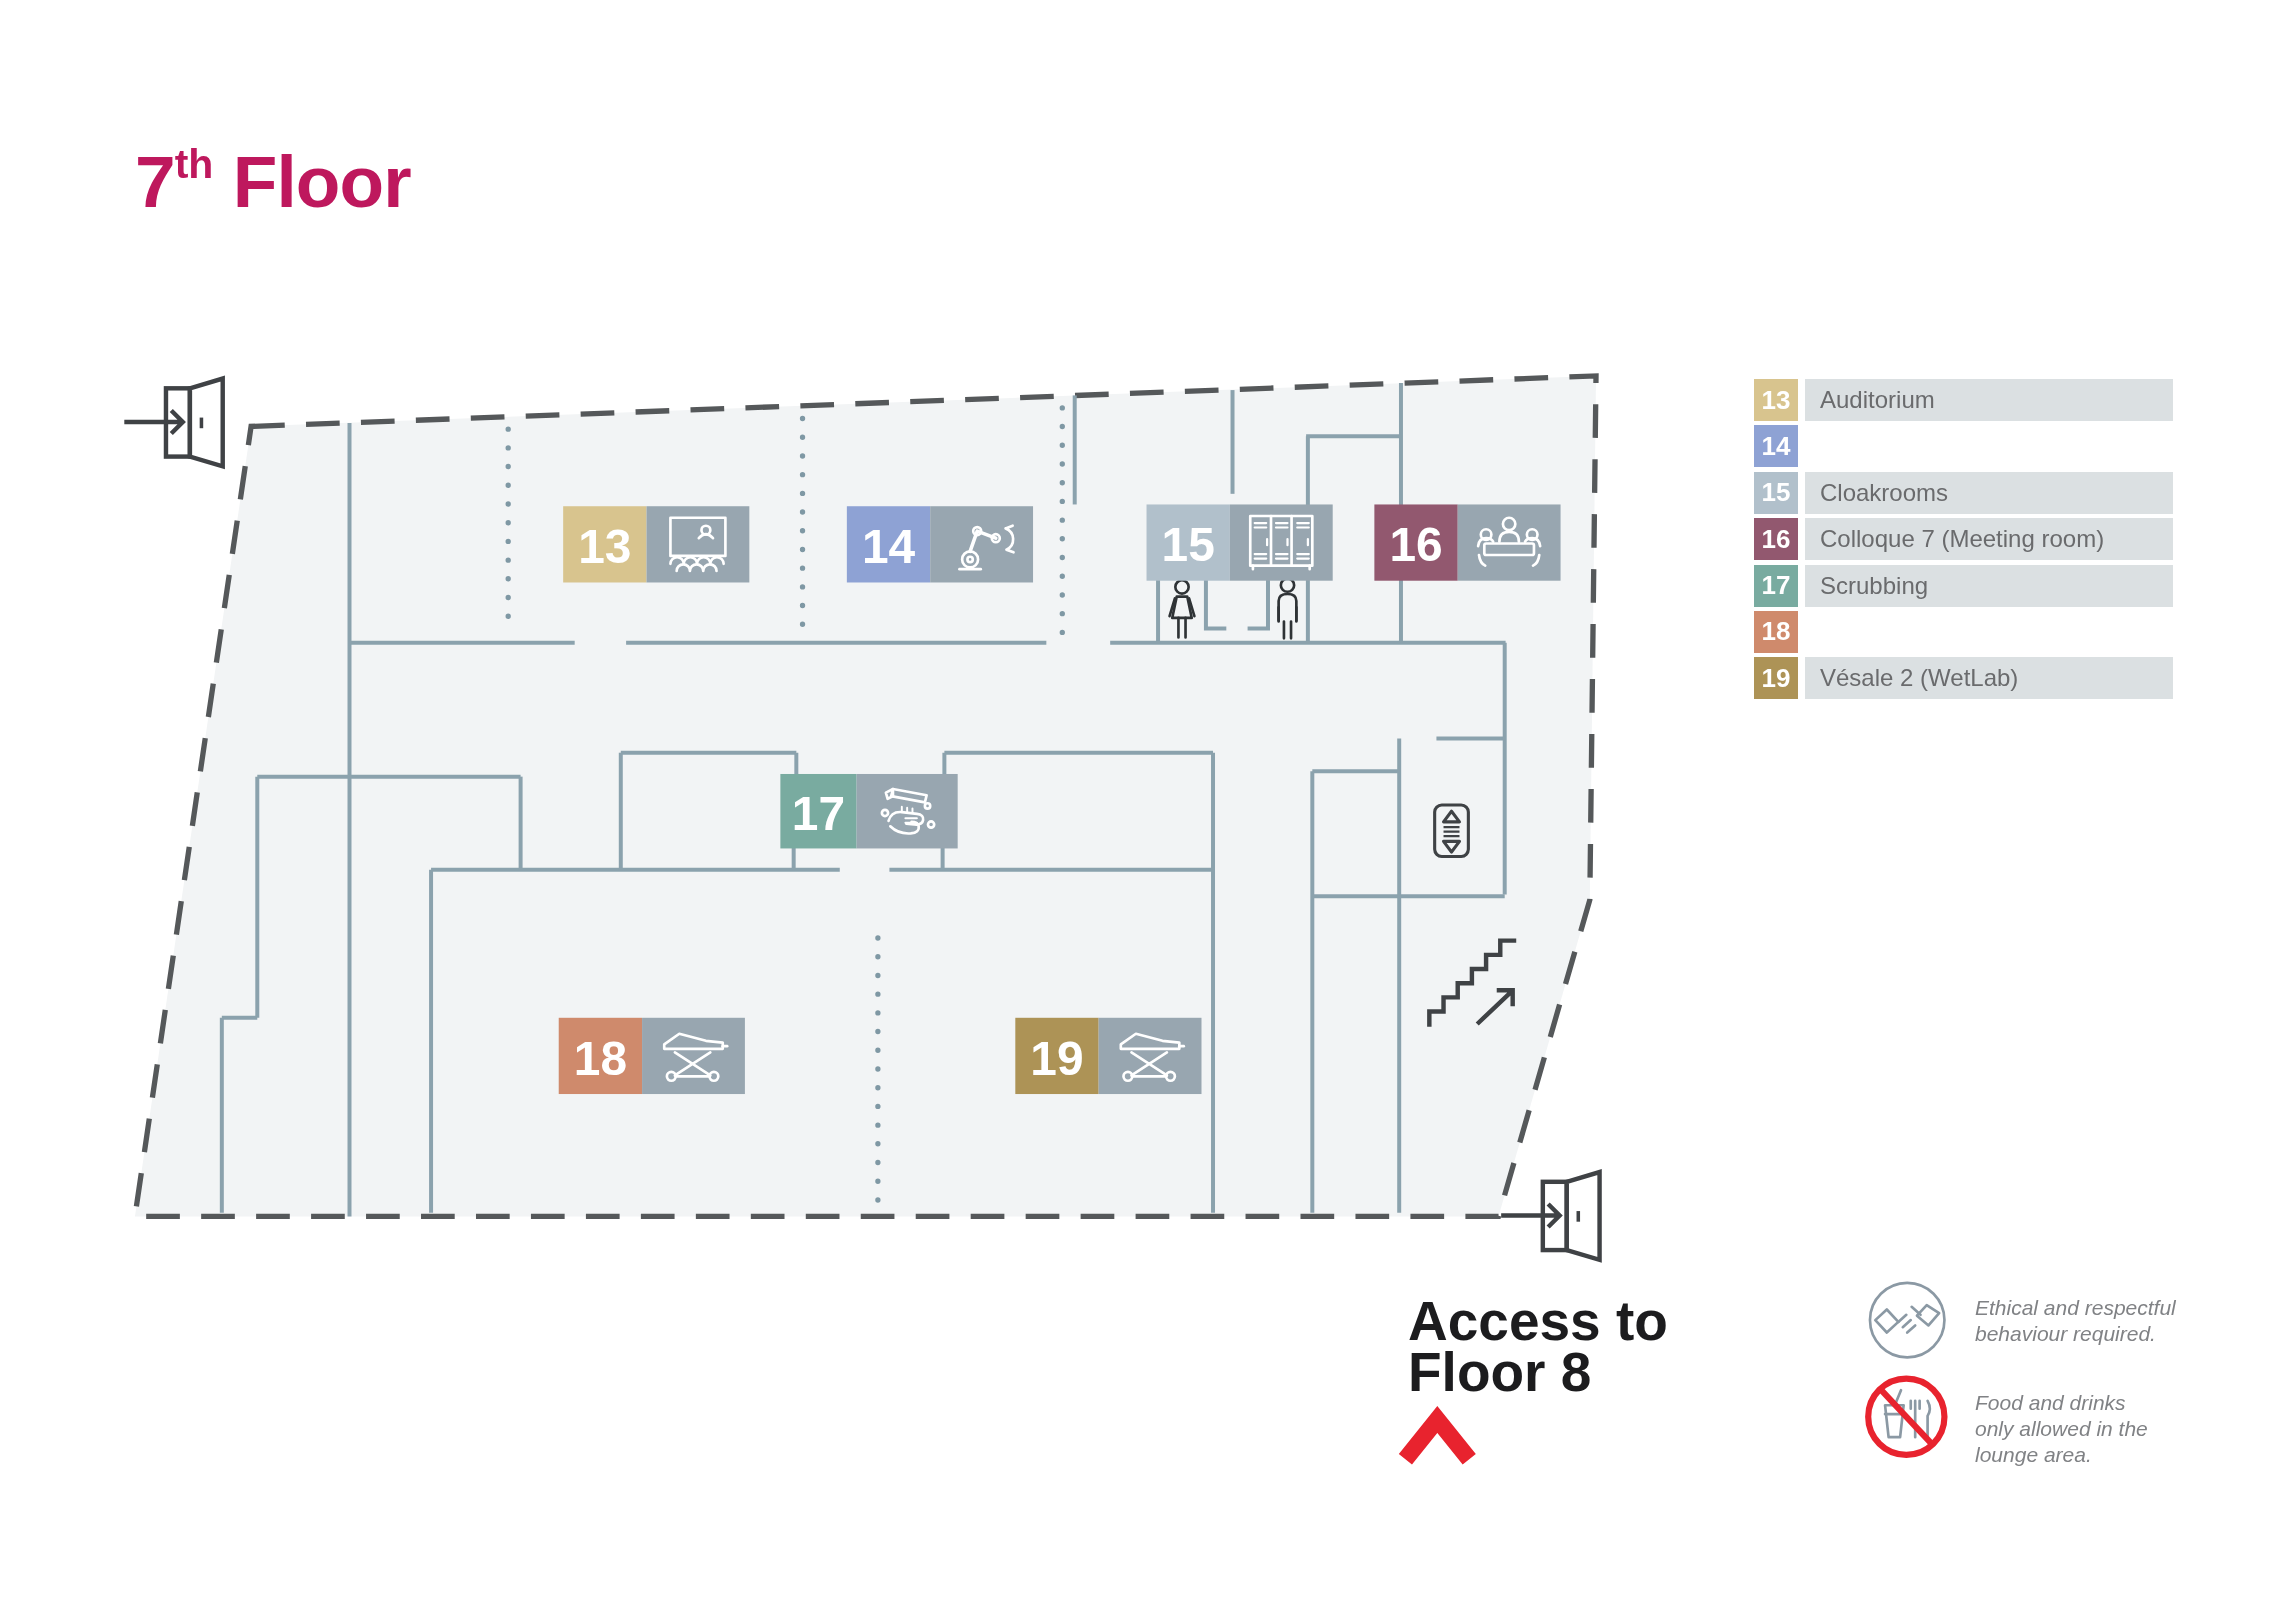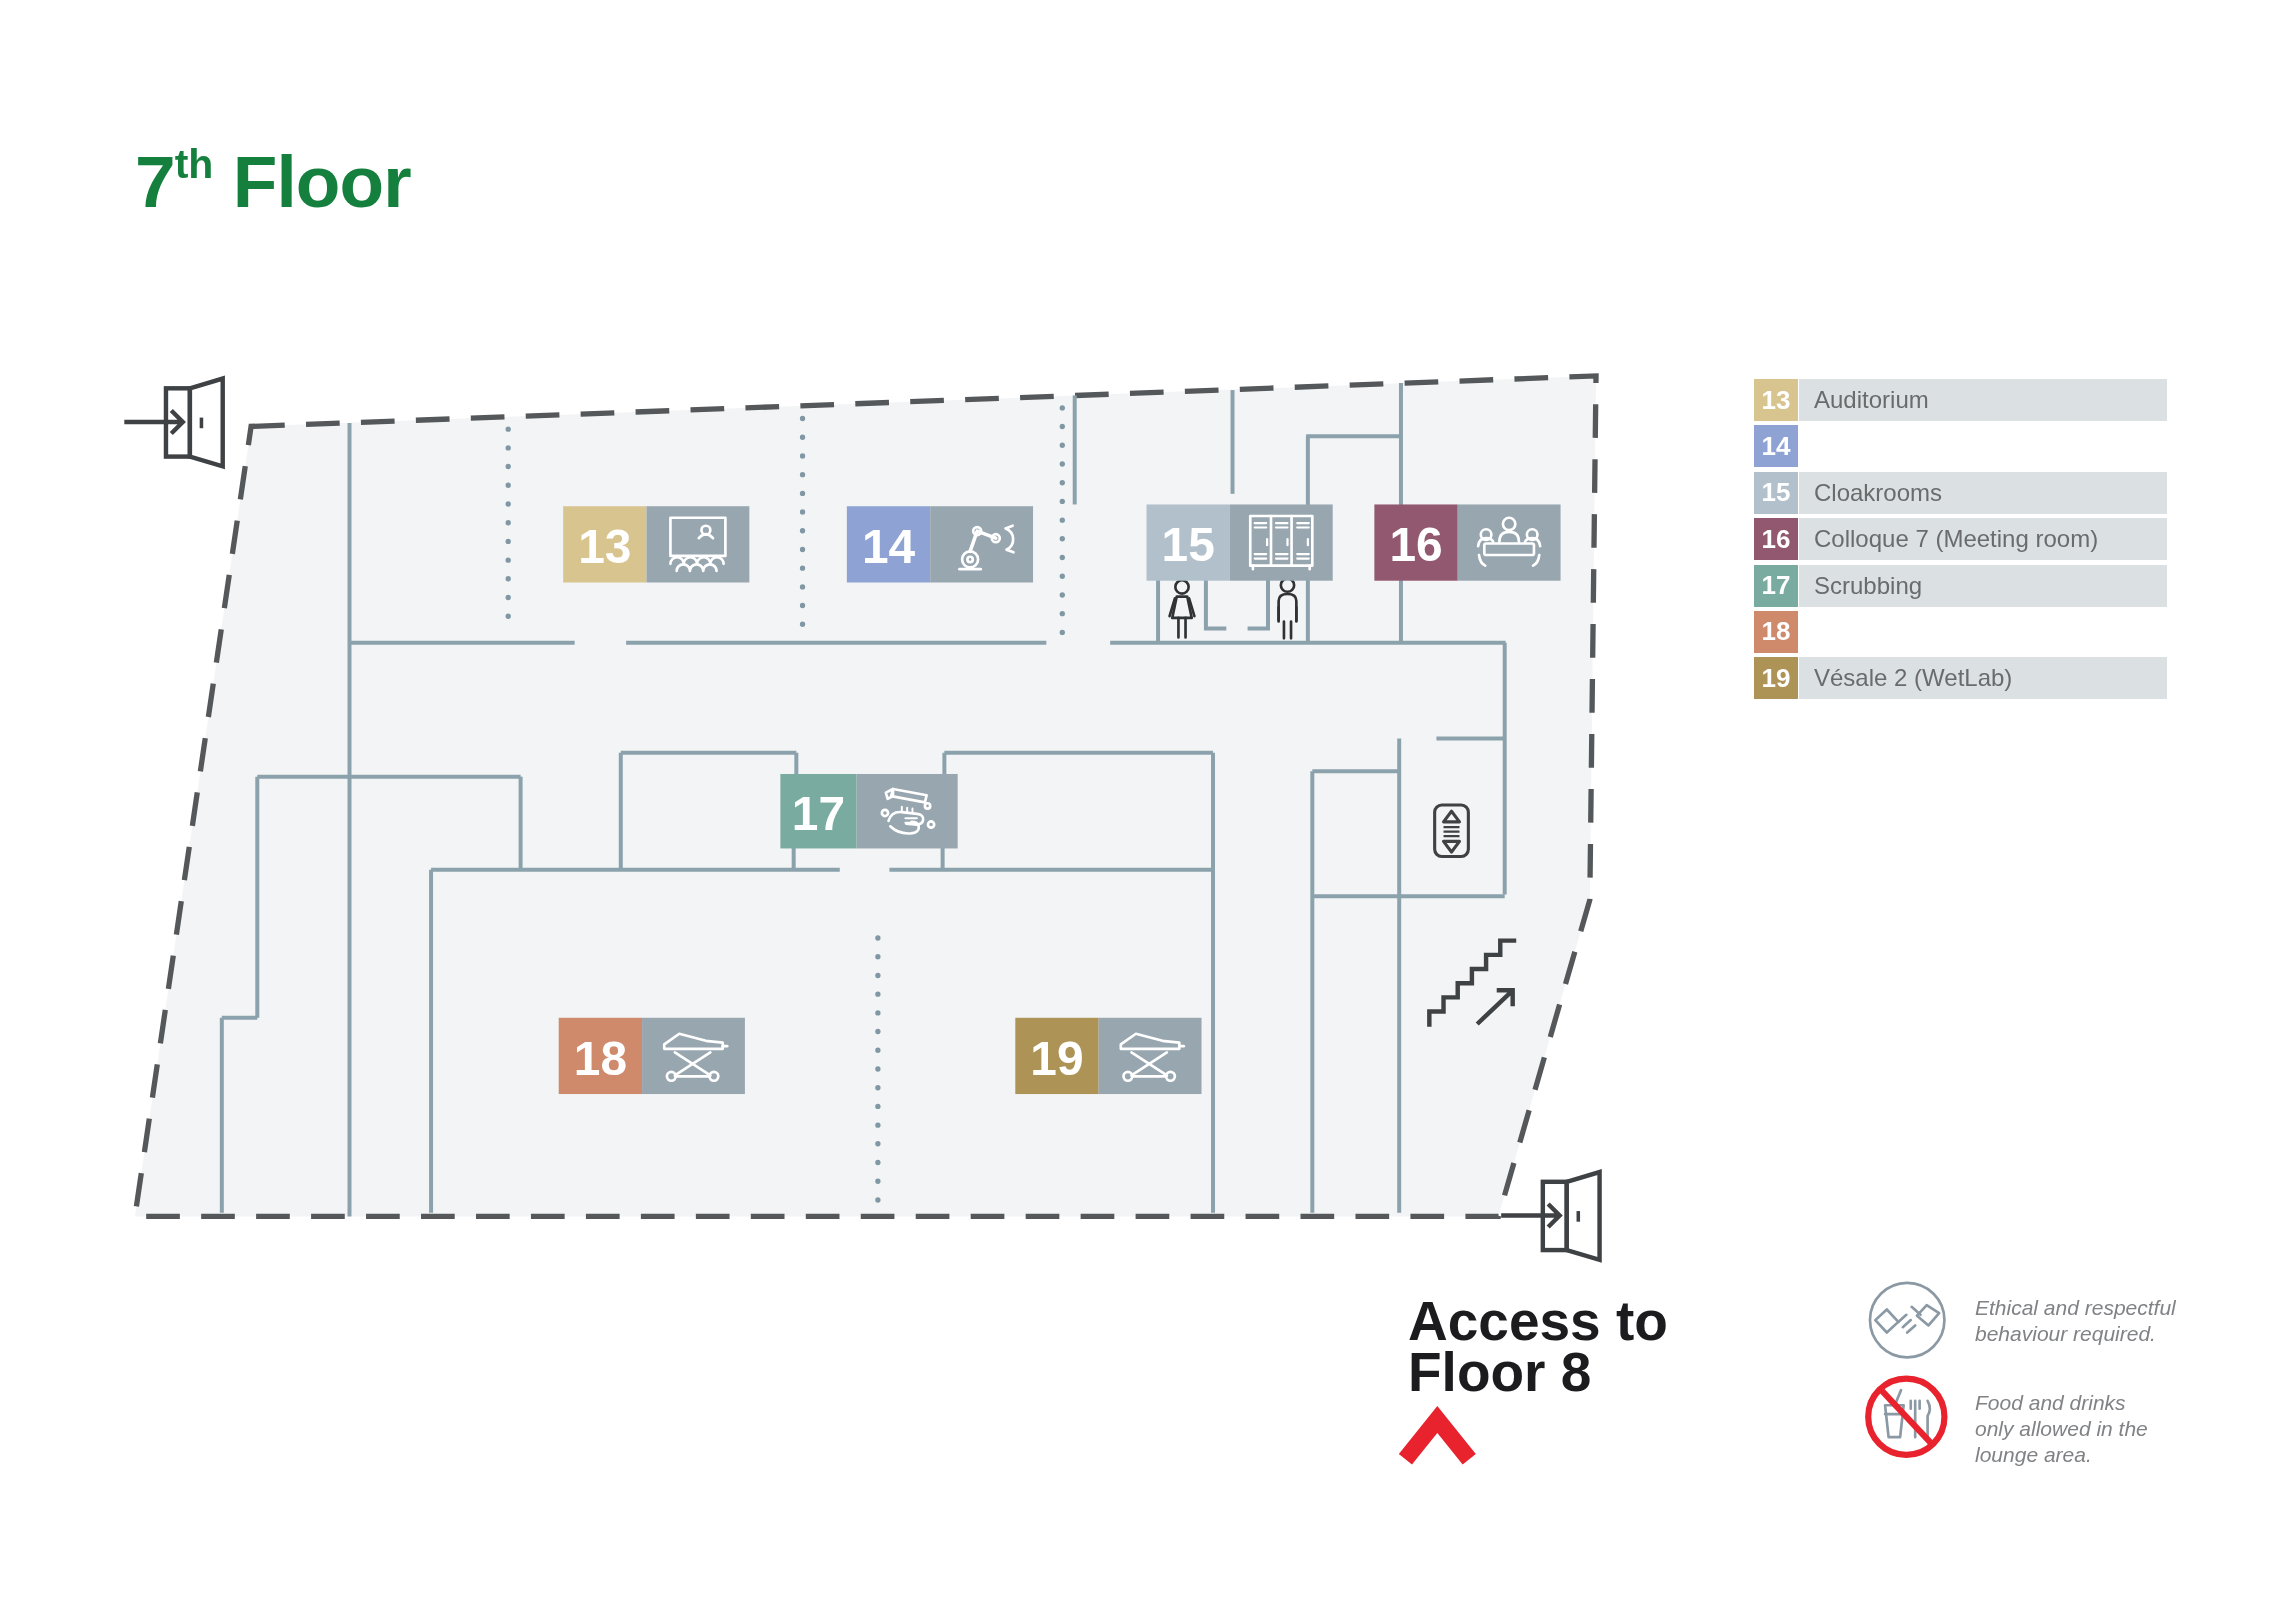--- a/index.html
+++ b/index.html
@@ -1,29 +1,29 @@
 <!DOCTYPE html>
 <html style="font-size:14px"><head>
 <meta charset="utf-8">
 <style>
   html,body{margin:0;padding:0;background:#ffffff;}
   .page{position:relative;width:2270px;height:1618px;background:#ffffff;overflow:hidden;
         font-family:"Liberation Sans", sans-serif;}
   .abs{position:absolute;}
 
   
-  .title{left:135px;top:140px;font-size:73px;font-weight:bold;color:#15803d;letter-spacing:-0.9px;text-align:right;}
+  .title{left:135px;top:140px;font-size:73px;font-weight:bold;color:#be185d;letter-spacing:-0.9px;text-align:right;}
   .title sup{font-size:41px;position:relative;top:-3.5px;vertical-align:super;letter-spacing:0;}
 
   
   .legend{left:1754px;top:379px;}
   .legend-row{display:flex;align-items:stretch;height:42px;margin-bottom:4.4px;}
   .legend-num{width:44px;display:flex;align-items:center;justify-content:center;
               color:#ffffff;font-size:26px;font-weight:bold;}
-  .legend-label{width:353px;margin-left:1px;background:#dbe0e2;color:#6a6b6d;font-size:24px;
+  .legend-label{width:353px;margin-left:7px;background:#dbe0e2;color:#6a6b6d;font-size:24px;
                 display:flex;align-items:center;padding-left:15px;}
 
   
   .access{left:1408px;top:1296px;font-size:55px;font-weight:bold;line-height:51px;color:#1c1c1e;}
 
   
   .note{color:#808285;font-size:21px;line-height:26px;font-style:italic;}
   .note1{left:1975px;top:1295px;}
   .note2{left:1975px;top:1390px;}
 

